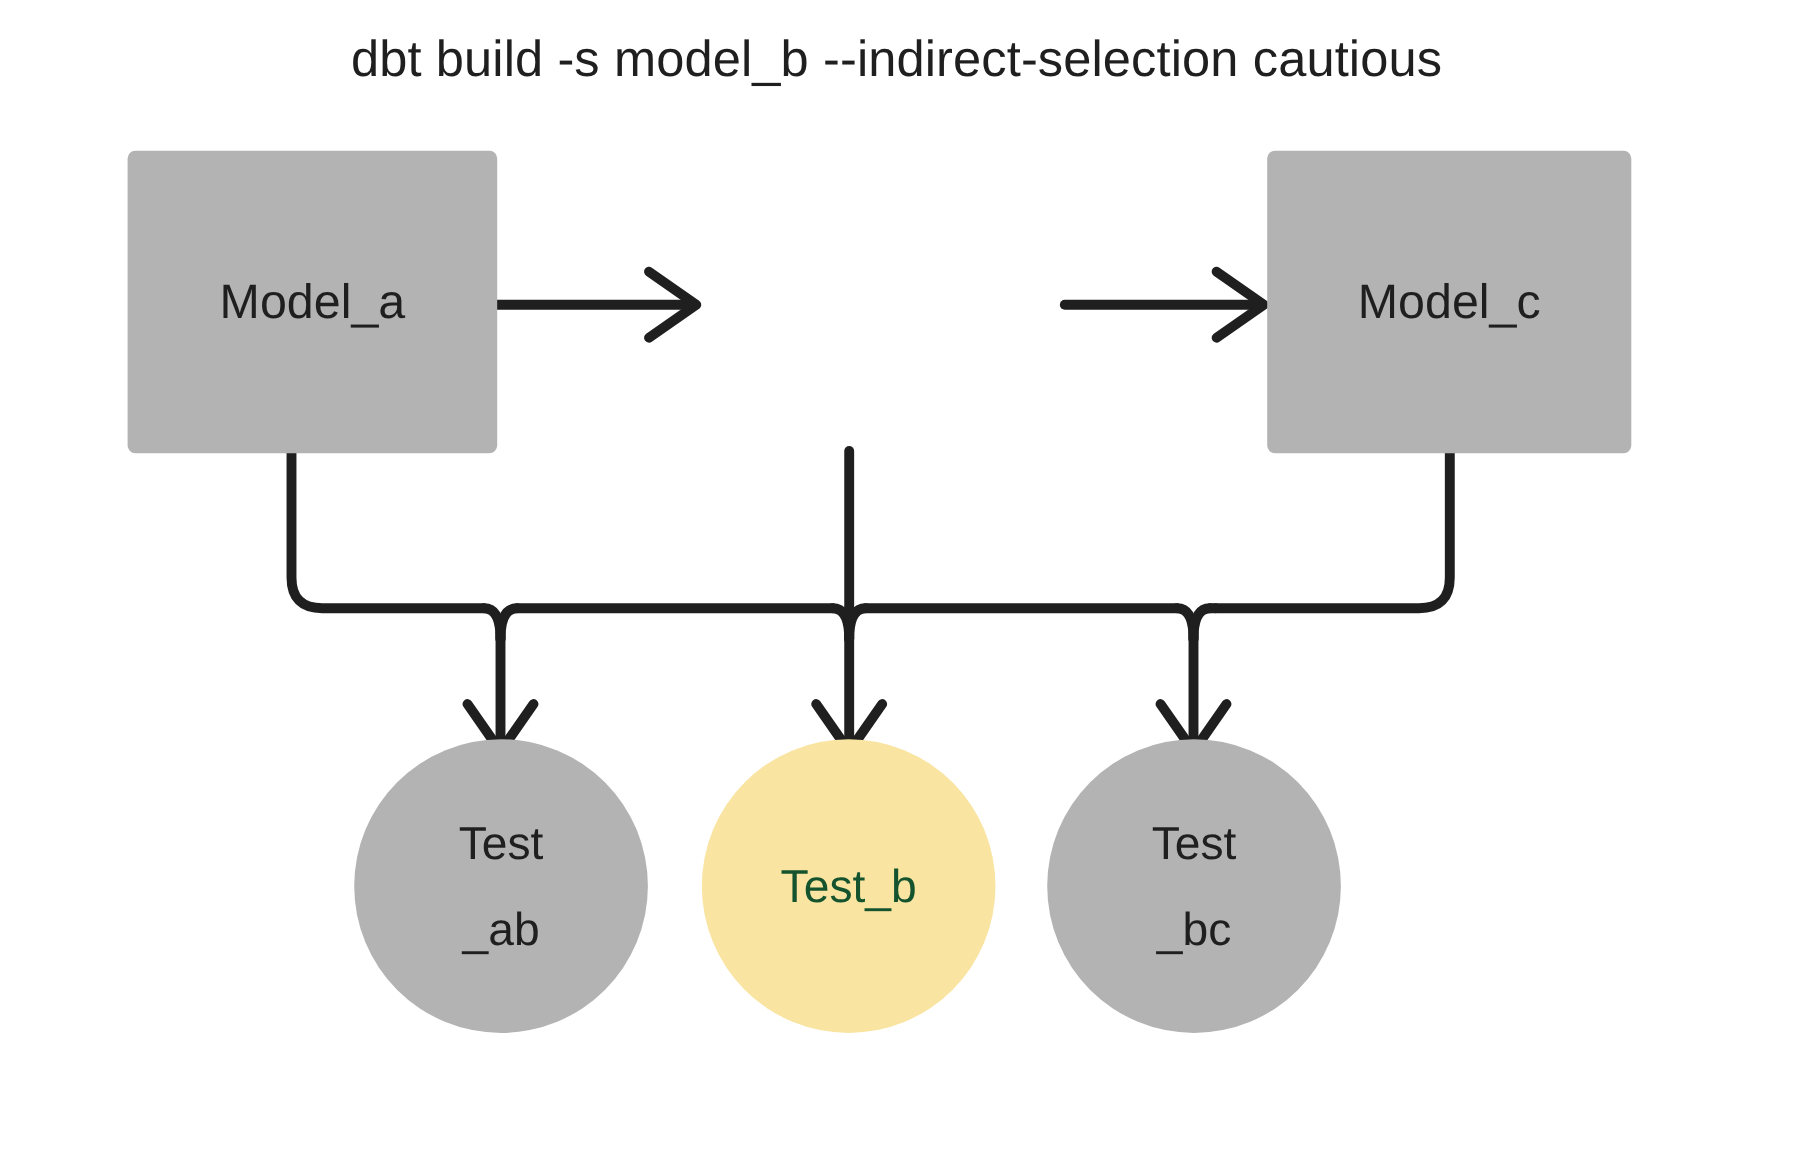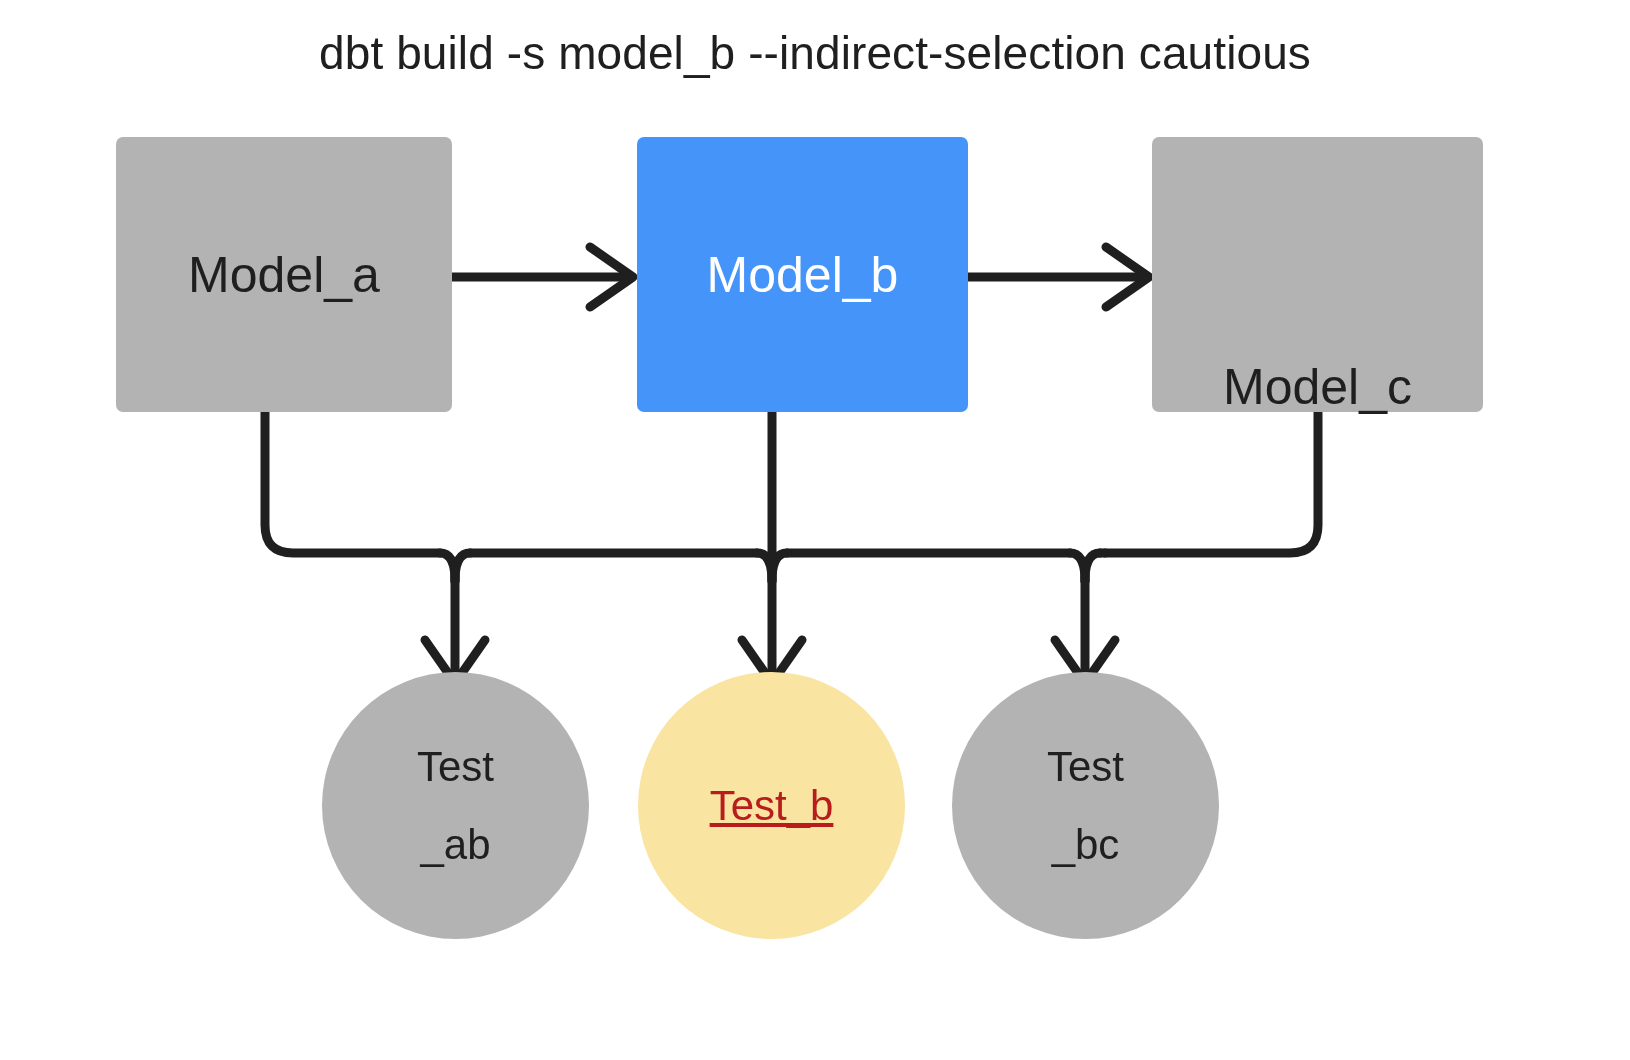--- a/index.html
+++ b/index.html
@@ -41,21 +41,21 @@
   }
   .node-box {
     position: absolute;
     box-sizing: border-box;
     border-radius: 7px;
     display: flex;
     align-items: center;
     justify-content: center;
   }
   .node-box .node-label {
-    font-size: 50px;
+    font-size: 44px;
     line-height: 50px;
     text-align: center;
   }
   .node-circle {
     position: absolute;
     box-sizing: border-box;
     border-radius: 50%;
     display: flex;
     align-items: center;
     justify-content: center;
@@ -127,35 +127,32 @@
         <path d="M 1055 640 L 1085 683 L 1115 640"></path>
       </g>
 
     </g>
   </svg>
 
   <div class="node-box" style="left:116px; top:137px; width:336px; height:275px; background:#b3b3b3;">
     <span class="node-label" style="color:#1f1f1f;">Model_a</span>
   </div>
 
-  <div class="node-box" style="left:637px; top:137px; width:331px; height:275px; background:#4494fa;">
-    <span class="node-label" style="color:#ffffff;">Model_b</span>
-  </div>
 
-  <div class="node-box" style="left:1152px; top:137px; width:331px; height:275px; background:#b3b3b3;align-items:flex-end;">
+  <div class="node-box" style="left:1152px; top:137px; width:331px; height:275px; background:#b3b3b3;">
     <span class="node-label" style="color:#1f1f1f;">Model_c</span>
   </div>
 
   <div class="node-circle" style="left:322px; top:672px; width:267px; height:267px; background:#b3b3b3;">
     <span class="node-label" style="color:#1f1f1f;">Test
 _ab</span>
   </div>
 
   <div class="node-circle" style="left:638px; top:672px; width:267px; height:267px; background:#f9e4a1;">
-    <span class="node-label" style="color:#b91c1c;text-decoration:underline;">Test_b</span>
+    <span class="node-label" style="color:#14532d;">Test_b</span>
   </div>
 
   <div class="node-circle" style="left:952px; top:672px; width:267px; height:267px; background:#b3b3b3;">
     <span class="node-label" style="color:#1f1f1f;">Test
 _bc</span>
   </div>
 
 </div>
 
 </body></html>

